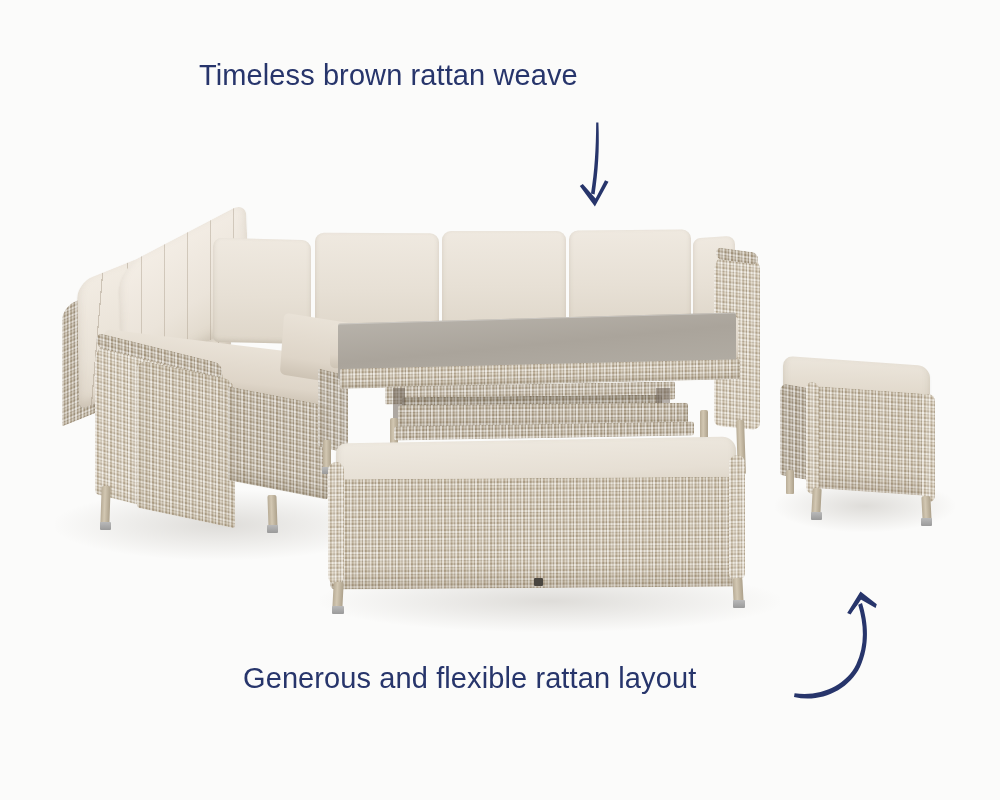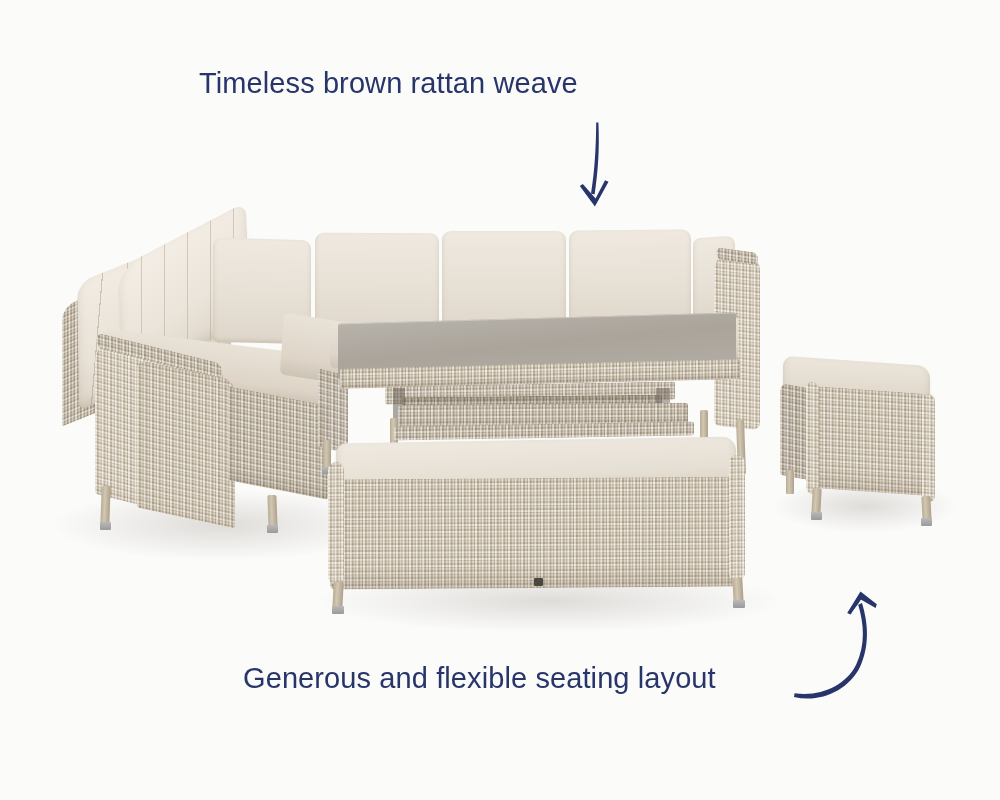--- a/index.html
+++ b/index.html
@@ -15,21 +15,21 @@
   
   .anno{
     position:absolute;
     color:#27356b;
     font-size:29px;
     font-weight:400;
     letter-spacing:.1px;
     white-space:nowrap;
     line-height:1.1;
   }
-  #anno-top{left:199px;top:68px;}
+  #anno-top{left:199px;top:60px;}
   #anno-bottom{left:243px;top:663px;}
 
   .arrow-svg{position:absolute;overflow:visible;}
 
   
   #scene{position:absolute;left:0;top:0;width:1000px;height:800px;}
 
   
   .wicker{
     background-color:#cbbfa9;
@@ -244,21 +244,21 @@
     <div class="leg" style="left:786px;top:470px;width:8px;height:24px;"></div>
   </div>
 
   <div class="anno" id="anno-top">Timeless brown rattan weave</div>
 
   <svg class="arrow-svg" style="left:560px;top:110px;" width="90" height="110" viewBox="0 0 90 110">
     <path d="M38.4 12.5 C39.6 40 38.0 62 34.6 84.4 L31.0 83.4 C34.6 61 36.0 39 36.2 12.4 Z" fill="#27356b"></path>
     <path d="M34.9 96.6 L19.8 76.0 L22.8 73.9 L35.6 88.5 L45.0 70.2 L48.5 71.7 Z" fill="#27356b"></path>
   </svg>
 
-  <div class="anno" id="anno-bottom">Generous and flexible seating layout</div>
+  <div class="anno" id="anno-bottom">Generous and flexible rattan layout</div>
 
   <svg class="arrow-svg" style="left:788px;top:575px;" width="110" height="135" viewBox="0 0 110 135">
     <path d="M6 122 C32 128 60 116 72 92 C82 70 80 48 74 28 L70.2 29.8
              C76 49 77.6 70 68.2 89.5 C57.5 111 32 122 6.6 118.2 Z" fill="#27356b"></path>
     <path d="M72.5 16.5 L59.2 38.0 L62.6 39.6 L72.4 24.2 L87.6 33.0 L88.8 29.2 Z" fill="#27356b"></path>
     <path d="M72.6 17.2 C70.0 22.0 66.2 29.5 63.8 36.5 C67.5 33.0 71.0 27.5 74.0 23.0 Z" fill="#27356b"></path>
   </svg>
 
 </div>
 

